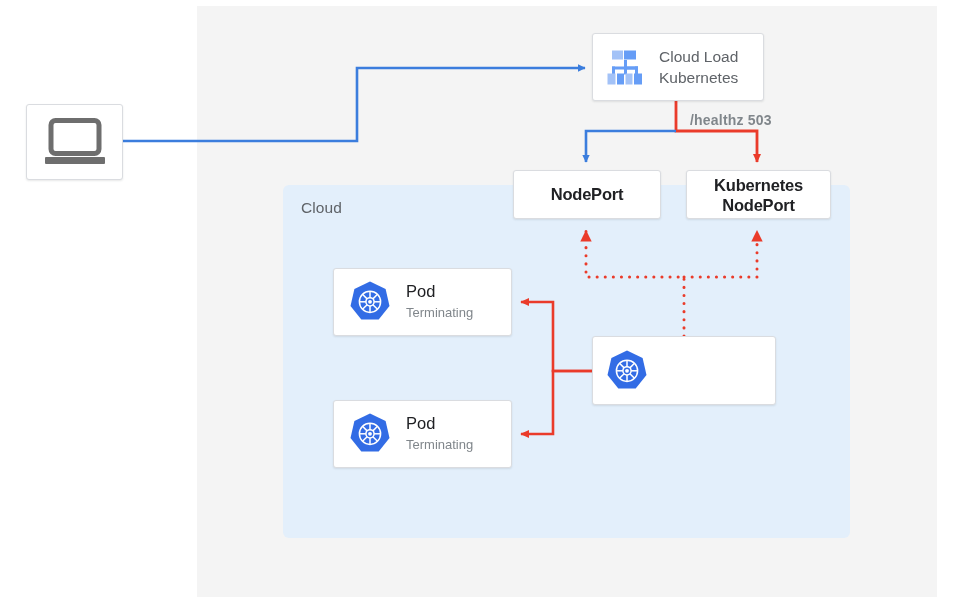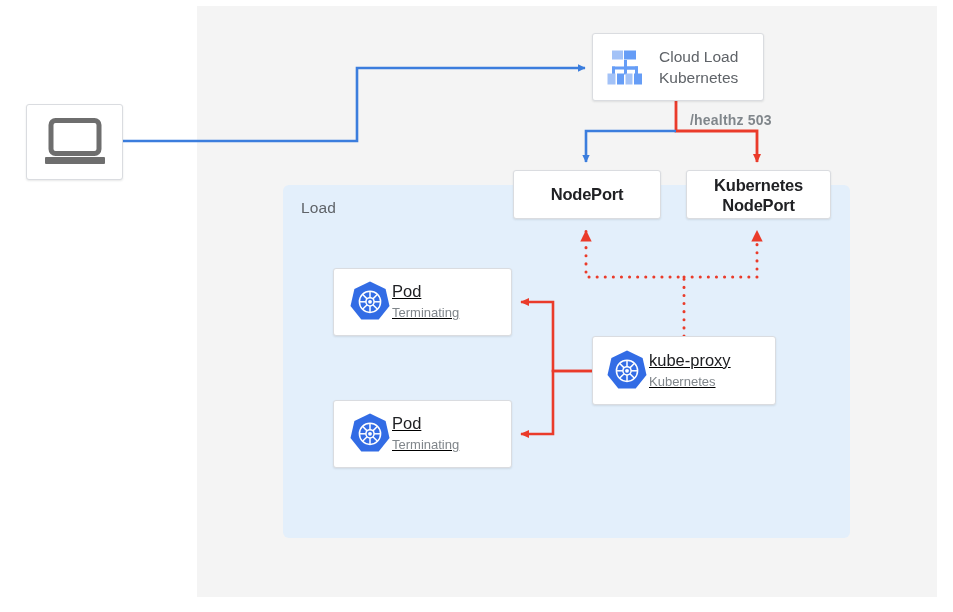--- a/index.html
+++ b/index.html
@@ -148,21 +148,21 @@
   }
   .pod-box-1 { top: 268px; }
   .pod-box-2 { top: 400px; }
 
   .k8s-icon {
     width: 44px;
     height: 44px;
     flex: 0 0 auto;
   }
   .box-text {
-    text-decoration: underline;
+    margin-left: 14px;
   }
   .box-text .title {
     font-size: 16.5px;
     color: #202124;
     line-height: 21px;
   }
   .box-text .sub {
     font-size: 13px;
     color: #80868b;
     line-height: 21px;
@@ -201,21 +201,21 @@
   }
 </style>
 </head>
 <body>
 
 <div id="stage">
 
   <div class="gray-panel"></div>
 
   <div class="nodes-region"></div>
-  <div class="nodes-label">Load</div>
+  <div class="nodes-label">Cloud</div>
 
   <svg class="connectors" viewBox="0 0 953 612">
     <defs>
       <marker id="arrow-blue" markerWidth="9" markerHeight="9" refX="7.5" refY="4.5" orient="auto" markerUnits="userSpaceOnUse">
         <path d="M0,0.6 L8.2,4.5 L0,8.4 z" fill="#3b7ddd"></path>
       </marker>
       <marker id="arrow-red" markerWidth="10" markerHeight="10" refX="8.4" refY="5" orient="auto" markerUnits="userSpaceOnUse">
         <path d="M0,0.8 L9.2,5 L0,9.2 z" fill="#ea3b2a"></path>
       </marker>
       <marker id="arrow-red-dot" markerWidth="13" markerHeight="13" refX="10.5" refY="6.5" orient="auto" markerUnits="userSpaceOnUse">
@@ -343,19 +343,15 @@
         <line x1="22" y1="25.9" x2="22" y2="32.4"></line>
         <line x1="11.4" y1="21.8" x2="17.9" y2="21.8"></line>
         <line x1="26.1" y1="21.8" x2="32.6" y2="21.8"></line>
         <line x1="14.5" y1="14.3" x2="19.1" y2="18.9"></line>
         <line x1="24.9" y1="24.7" x2="29.5" y2="29.3"></line>
         <line x1="29.5" y1="14.3" x2="24.9" y2="18.9"></line>
         <line x1="19.1" y1="24.7" x2="14.5" y2="29.3"></line>
       </g>
       <circle cx="22" cy="21.8" r="1.9" fill="#ffffff"></circle>
     </svg>
-    <div class="box-text">
-      <div class="title">kube-proxy</div>
-      <div class="sub">Kubernetes</div>
-    </div>
   </div>
 
 </div>
 
 </body></html>

